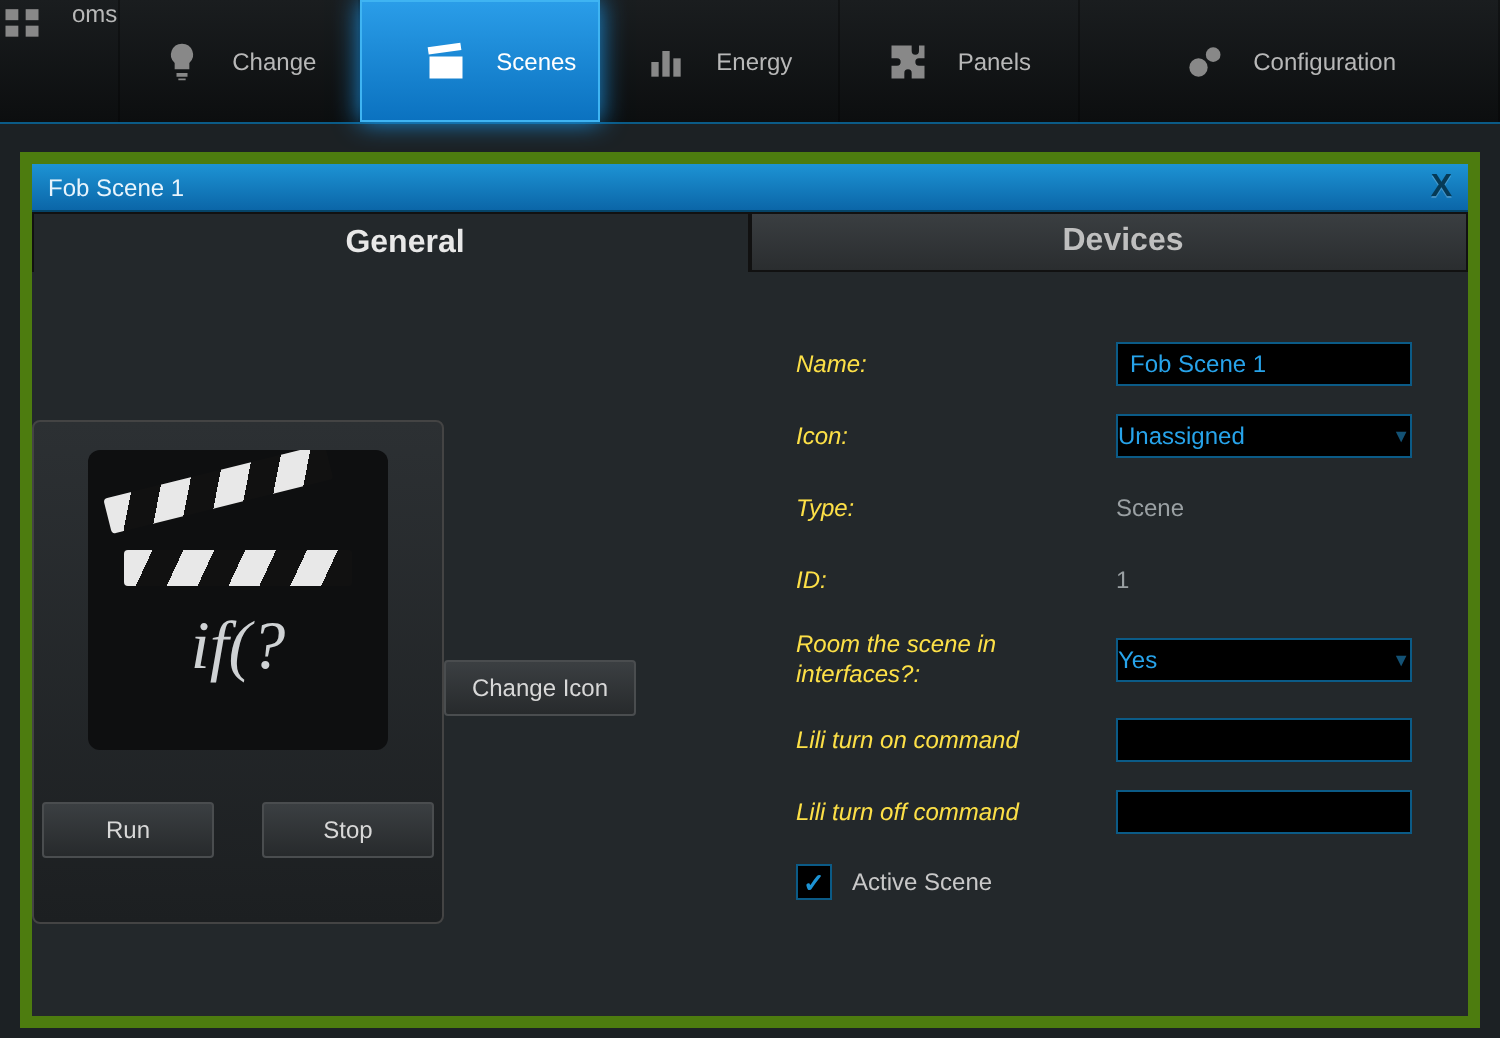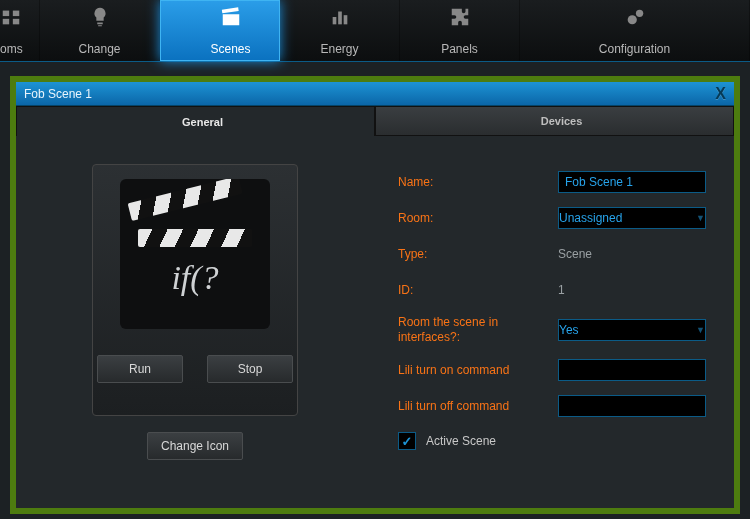--- a/index.html
+++ b/index.html
@@ -13,21 +13,21 @@
   }
   
   .topnav {
     display: flex;
     height: 62px;
     background: linear-gradient(#1a1d1f, #0c0e0f);
     border-bottom: 1px solid #0b5b87;
   }
   .topnav .tab {
     flex: 0 0 120px;
-    display: flex; flex-direction: column;
+    display: flex; 
     align-items: center; justify-content: center;
     gap: 14px;
     color: #b8b8b8;
     cursor: pointer;
     border-right: 1px solid rgba(0,0,0,0.3);
   }
   .topnav .tab:first-child { flex: 0 0 40px; align-items: flex-start; padding-left:0; }
   .topnav .tab.active {
     background: linear-gradient(#2a9de8, #0b72c0);
     color: #fff;
@@ -65,42 +65,42 @@
   }
 
   
   .subtabs {
     display: flex;
     height: 30px;
   }
   .subtabs .sub {
     flex: 1;
     display:flex; align-items:center; justify-content:center;
-    font-size: 11px; font-weight: bold;
+    font-size: 16px; font-weight: bold;
     background: linear-gradient(#3a3e41, #2a2d2f);
     color: #bfbfbf;
     border: 1px solid #111;
     cursor: pointer;
     padding-left: 14px;
   }
   .subtabs .sub.active {
     background: #23282b;
     border-bottom: none;
     color: #e8e8e8;
   }
 
   .body {
     display: flex;
     height: calc(100% - 54px);
   }
 
   
   .left {
     width: 370px;
-    display:flex; flex-direction:column; align-items:center;
+    display:flex; flex-direction:row; align-items:center;
     padding-top: 28px;
   }
   .preview-box {
     width: 206px; height: 252px;
     background: linear-gradient(#2c3033, #1c1f21);
     border: 1px solid #444;
     border-radius: 4px;
     display:flex; flex-direction:column; align-items:center;
     padding: 14px 10px 10px 10px;
   }
@@ -151,23 +151,24 @@
   .right {
     flex:1;
     padding: 28px 28px 0 24px;
   }
   .row {
     display:flex; align-items:center;
     min-height: 36px;
   }
   .row .lbl {
     width: 160px;
-    color: #f97316;
+    color: #fde047;
     font-size: 12px;
     line-height: 15px;
+    font-style: italic;
   }
   .row .val {
     color: #9aa0a3;
     font-size: 12px;
   }
   .text-input {
     width: 148px; height: 22px;
     background: #000;
     border: 1px solid #0b5b87;
     color: #27a3ea;
@@ -286,21 +287,21 @@
       </div>
       <div class="btn small">Change Icon</div>
     </div>
 
     <div class="right">
       <div class="row">
         <div class="lbl">Name:</div>
         <input class="text-input" value="Fob Scene 1" style="">
       </div>
       <div class="row">
-        <div class="lbl">Room:</div>
+        <div class="lbl">Icon:</div>
         <div class="select">
           <span>Unassigned</span>
           <span class="arrow">▼</span>
         </div>
       </div>
       <div class="row">
         <div class="lbl">Type:</div>
         <div class="val">Scene</div>
       </div>
       <div class="row">

